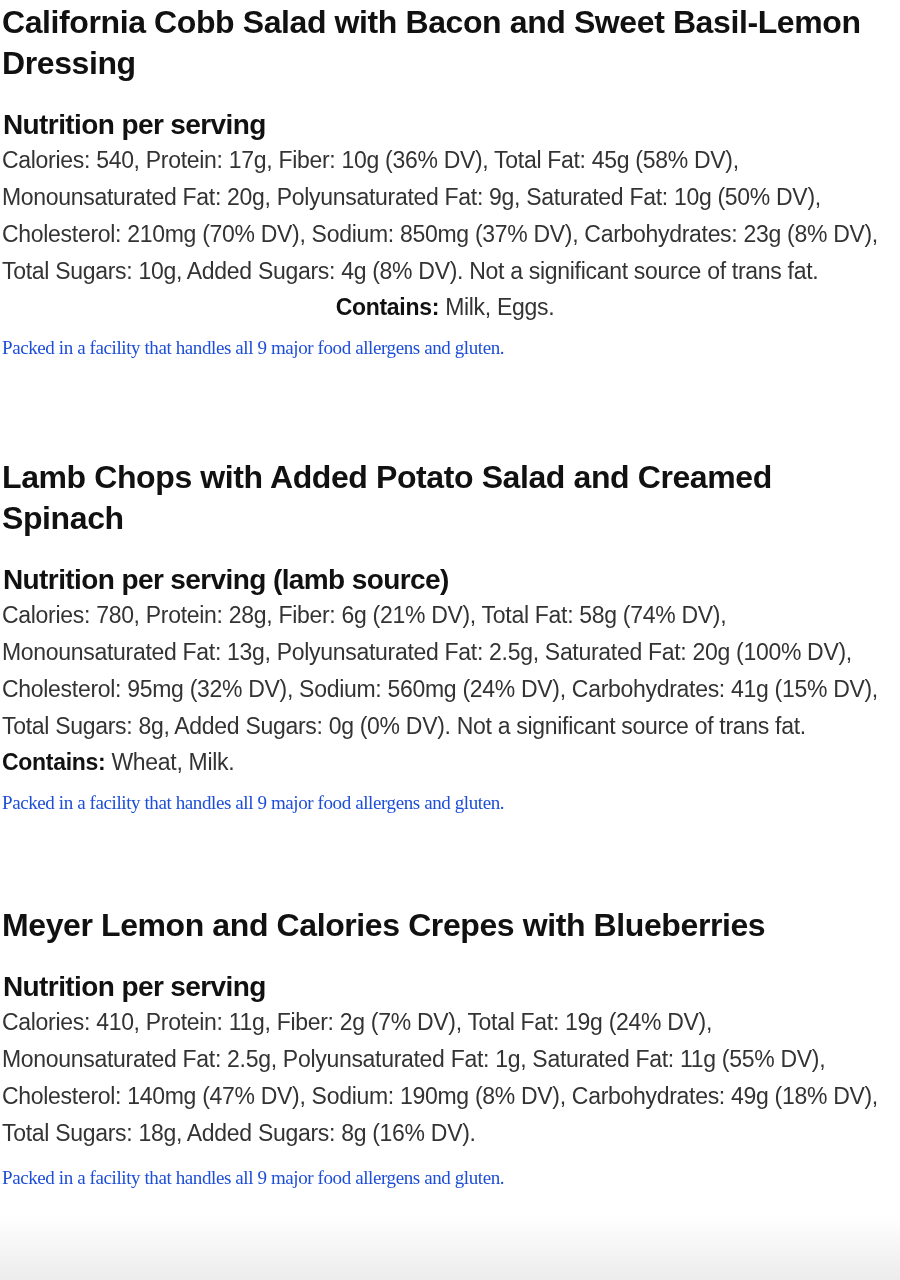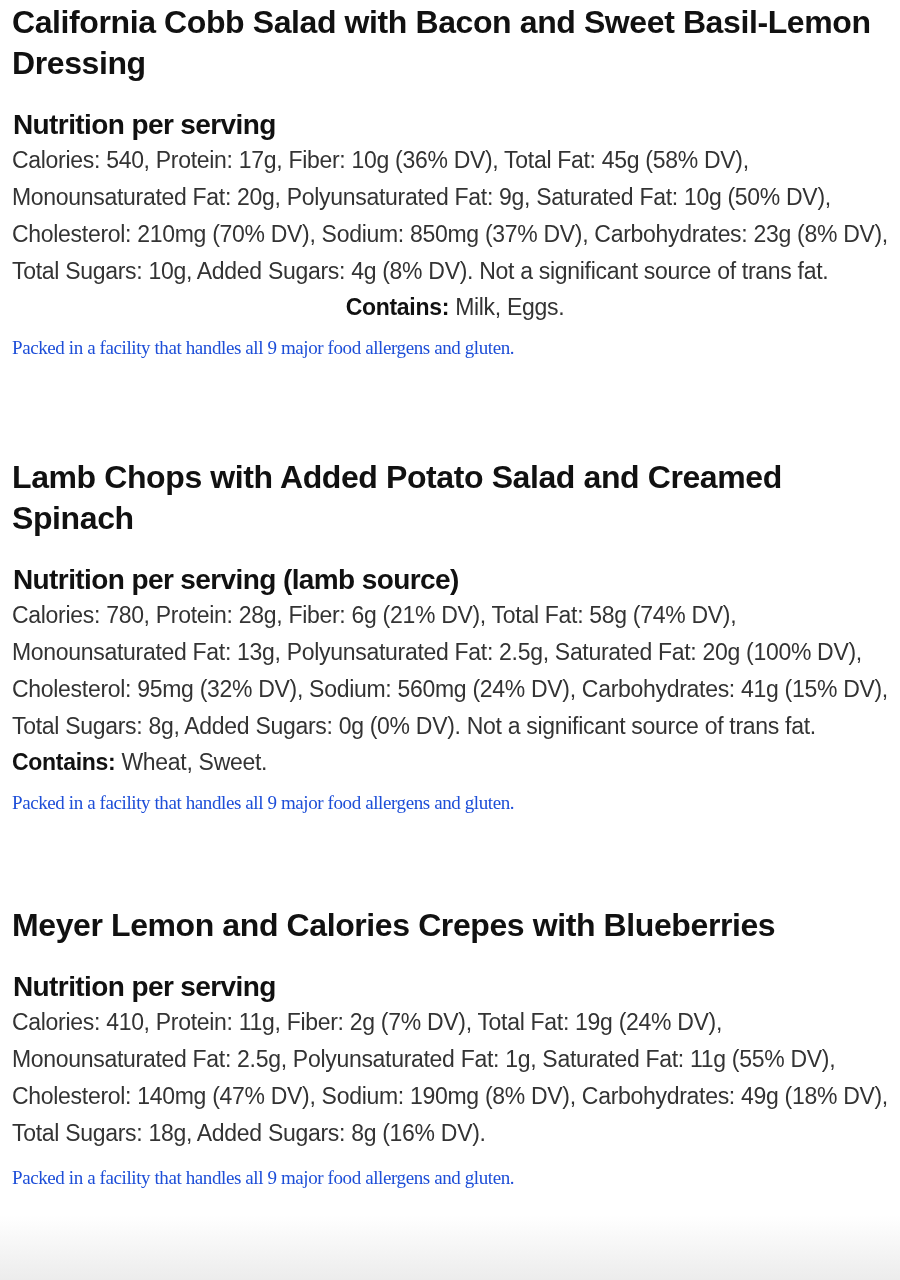--- a/index.html
+++ b/index.html
@@ -43,40 +43,40 @@
   }
   .contains b { color: #111; }
   .allergen-note {
     font-size: 19px;
     line-height: 24px;
     color: #1d4ed8;
     margin: 0;
     letter-spacing: -0.4px;
     font-family: Liberation Serif, serif;
   }
-  .recipe { position: absolute; left: 12px; width: 886px; }
+  .recipe { position: absolute; left: 2px; width: 886px; }
 </style>
 </head>
 <body>
 
 <div class="page">
 
   <section class="recipe" style="top:2px;">
     <h1 class="recipe-title">California Cobb Salad with Bacon and Sweet Basil-Lemon Dressing</h1>
     <h2 class="nutrition-heading" style="margin-top:26px;">Nutrition per serving</h2>
     <p class="nutrition-body" style="margin-top:2px;">Calories: 540, Protein: 17g, Fiber: 10g (36% DV), Total Fat: 45g (58% DV), Monounsaturated Fat: 20g, Polyunsaturated Fat: 9g, Saturated Fat: 10g (50% DV), Cholesterol: 210mg (70% DV), Sodium: 850mg (37% DV), Carbohydrates: 23g (8% DV), Total Sugars: 10g, Added Sugars: 4g (8% DV). Not a significant source of trans fat.</p>
     <p class="contains" style="margin-top:2px;text-align:center;"><b>Contains:</b><span> Milk, Eggs.</span></p>
     <p class="allergen-note" style="margin-top:14px;">Packed in a facility that handles all 9 major food allergens and gluten.</p>
   </section>
 
   <section class="recipe" style="top:457px;">
     <h1 class="recipe-title">Lamb Chops with Added Potato Salad and Creamed Spinach</h1>
     <h2 class="nutrition-heading" style="margin-top:26px;">Nutrition per serving (lamb source)</h2>
     <p class="nutrition-body" style="margin-top:2px;">Calories: 780, Protein: 28g, Fiber: 6g (21% DV), Total Fat: 58g (74% DV), Monounsaturated Fat: 13g, Polyunsaturated Fat: 2.5g, Saturated Fat: 20g (100% DV), Cholesterol: 95mg (32% DV), Sodium: 560mg (24% DV), Carbohydrates: 41g (15% DV), Total Sugars: 8g, Added Sugars: 0g (0% DV). Not a significant source of trans fat.</p>
-    <p class="contains" style="margin-top:2px;"><b>Contains:</b><span> Wheat, Sweet.</span></p>
+    <p class="contains" style="margin-top:2px;"><b>Contains:</b><span> Wheat, Milk.</span></p>
     <p class="allergen-note" style="margin-top:14px;">Packed in a facility that handles all 9 major food allergens and gluten.</p>
   </section>
 
   <section class="recipe" style="top:905px;">
     <h1 class="recipe-title">Meyer Lemon and Calories Crepes with Blueberries</h1>
     <h2 class="nutrition-heading" style="margin-top:26px;">Nutrition per serving</h2>
     <p class="nutrition-body" style="margin-top:2px;">Calories: 410, Protein: 11g, Fiber: 2g (7% DV), Total Fat: 19g (24% DV), Monounsaturated Fat: 2.5g, Polyunsaturated Fat: 1g, Saturated Fat: 11g (55% DV), Cholesterol: 140mg (47% DV), Sodium: 190mg (8% DV), Carbohydrates: 49g (18% DV), Total Sugars: 18g, Added Sugars: 8g (16% DV).</p>
     <p class="allergen-note" style="margin-top:14px;">Packed in a facility that handles all 9 major food allergens and gluten.</p>
   </section>
 

